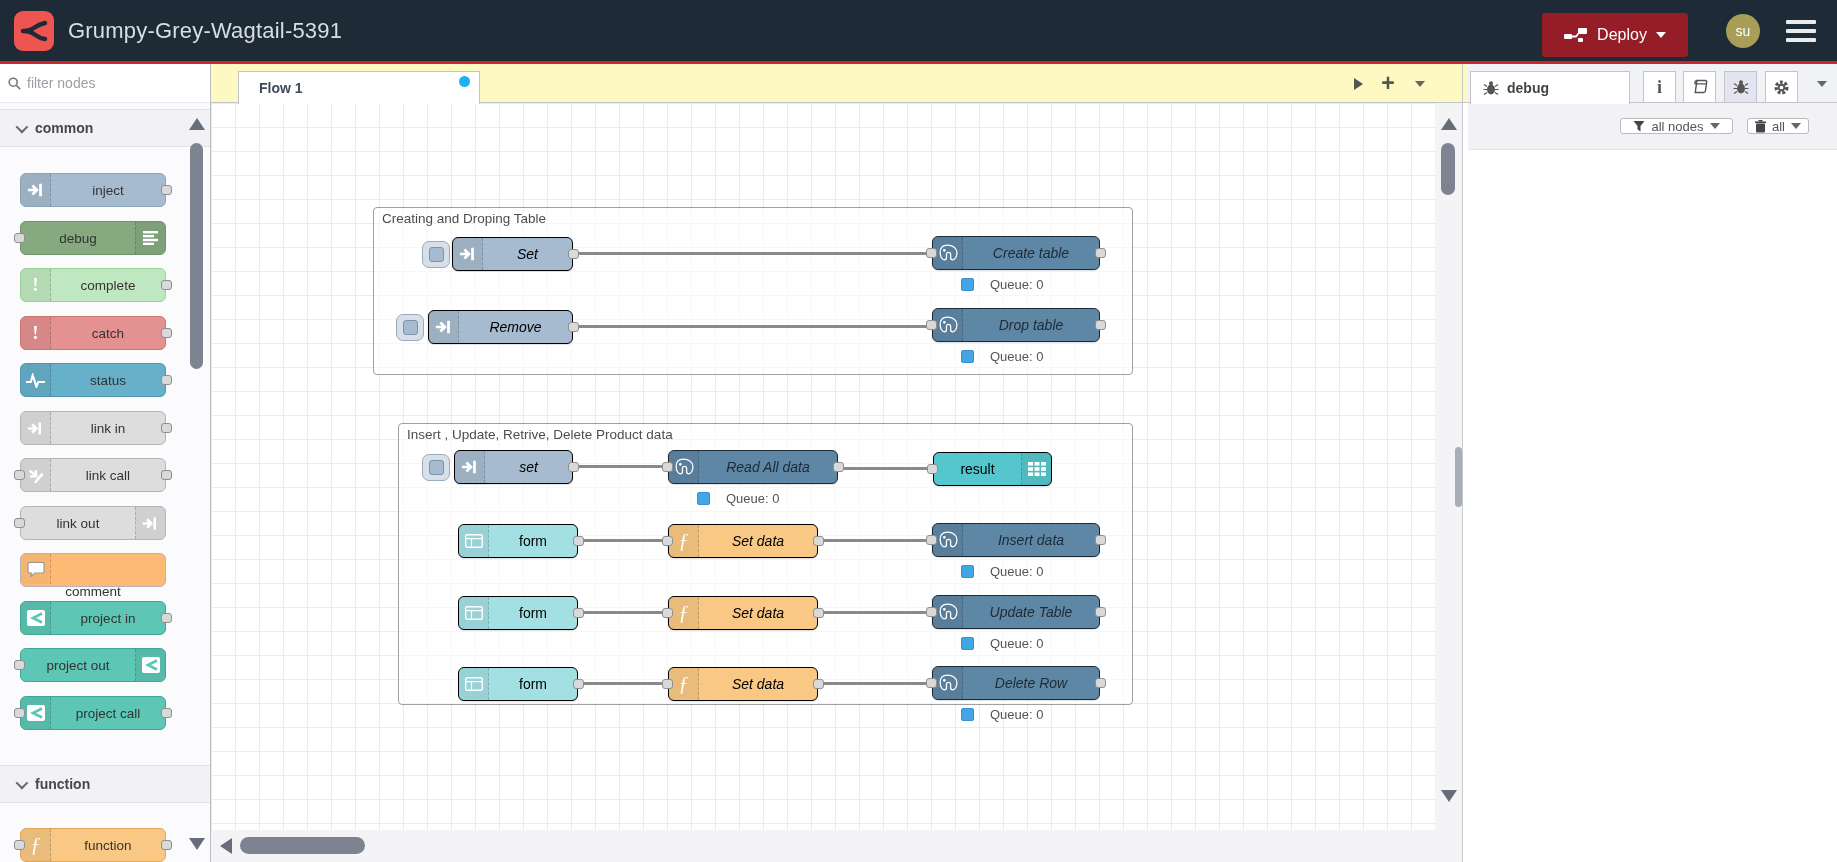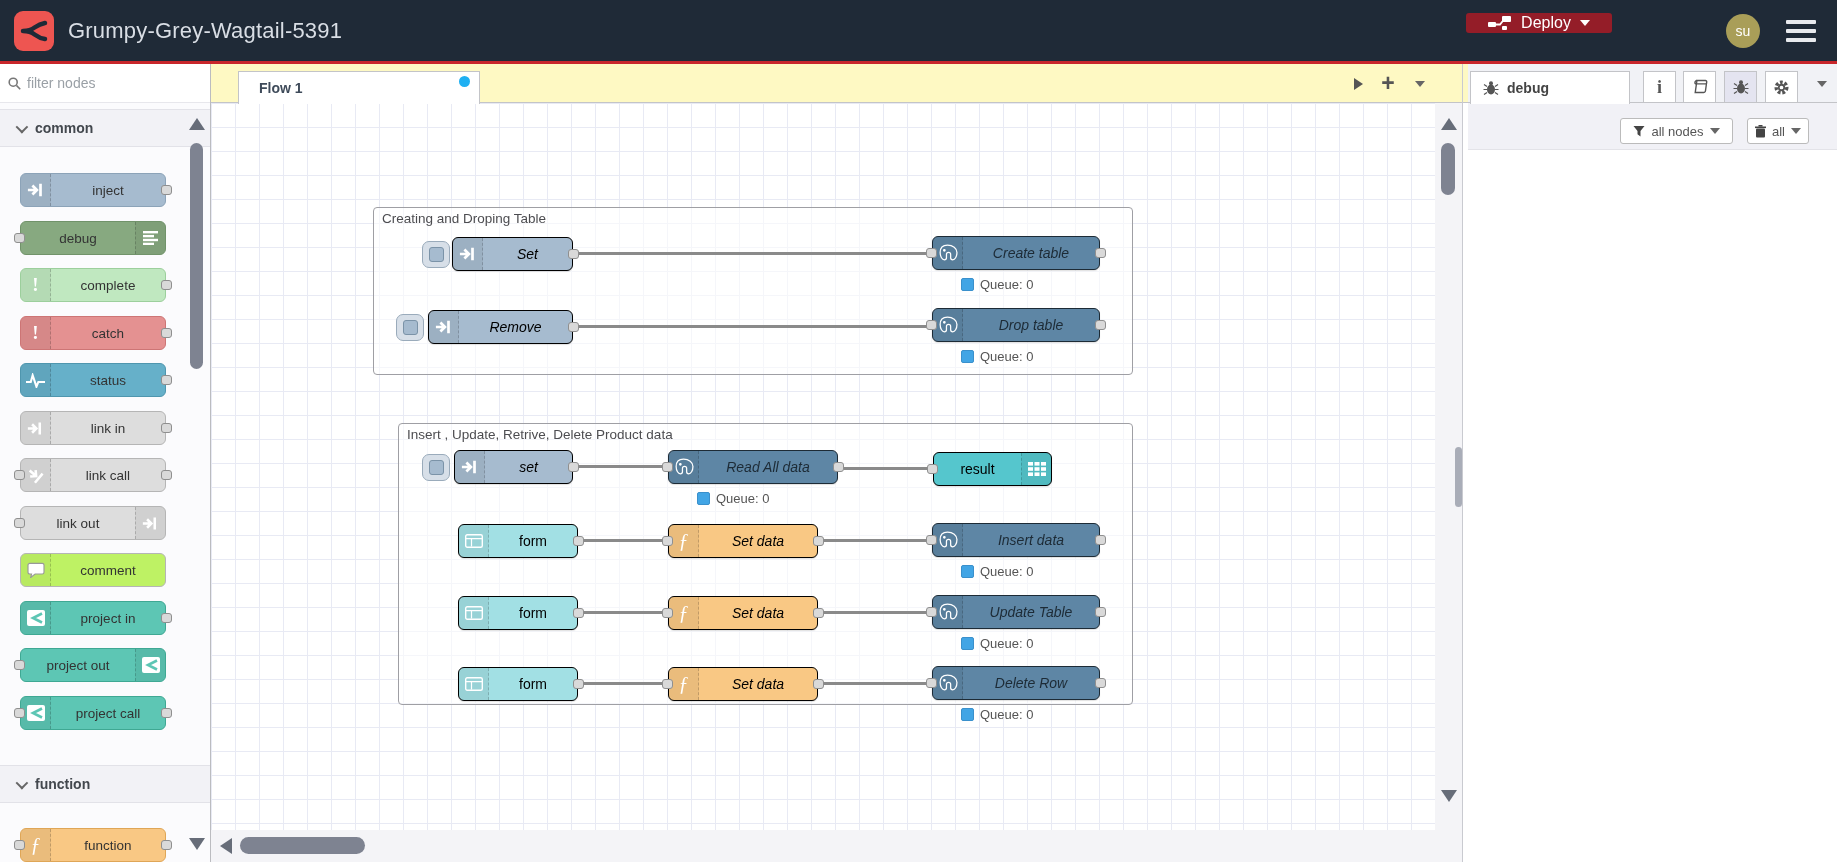--- a/index.html
+++ b/index.html
@@ -4,21 +4,21 @@
 <style>
   * { box-sizing: border-box; margin: 0; padding: 0; }
   html,body { width:1837px; height:862px; overflow:hidden; font-family:"Liberation Sans",sans-serif; background:#fff; }
   body { position:relative; }
 
   
   #header { position:absolute; left:0; top:0; width:1837px; height:61px; background:#1f2a37; }
   #accent-line { position:absolute; left:0; top:61px; width:1837px; height:3px; background:#c8262b; }
   #logo { position:absolute; left:14px; top:11px; width:40px; height:40px; border-radius:9px; background:#ee5551; display:flex; align-items:center; justify-content:center; }
   #app-title { position:absolute; left:68px; top:0; height:61px; line-height:61px; color:#d9dee5; font-size:22px; letter-spacing:0.2px; }
-  #deploy-btn { position:absolute; left:1466px; top:13px; width:146px; height:20px; background:#941d28; border-radius:3px; display:flex; align-items:center; justify-content:center; gap:9px; color:#fff; font-size:16px; cursor:pointer; }
+  #deploy-btn { position:absolute; left:1542px; top:13px; width:146px; height:44px; background:#941d28; border-radius:3px; display:flex; align-items:center; justify-content:center; gap:9px; color:#fff; font-size:16px; cursor:pointer; }
   #avatar { position:absolute; left:1726px; top:14px; width:34px; height:34px; border-radius:50%; background:#a99e58; color:#fff; font-size:14px; display:flex; align-items:center; justify-content:center; }
   #hamburger { position:absolute; left:1786px; top:20px; width:30px; height:22px; display:flex; flex-direction:column; justify-content:space-between; cursor:pointer; }
   #hamburger div { height:4px; background:#e8eaee; border-radius:1px; }
 
   
   #palette { position:absolute; left:0; top:64px; width:211px; height:798px; background:#fbfbfd; border-right:1px solid #bbbcc0; }
   #palette-filter { position:absolute; left:0; top:0; width:210px; height:39px; background:#fff; border-bottom:1px solid #e7e7ec; display:flex; align-items:center; padding:0 8px; gap:6px; }
   #palette-filter input { border:none; outline:none; background:transparent; font-size:14px; color:#555; width:150px; font-family:"Liberation Sans",sans-serif; }
   #palette-filter input::placeholder { color:#9aa0a6; }
   .pcat { position:absolute; left:0; width:210px; height:38px; background:#f2f2f6; border-top:1px solid #e2e2e8; border-bottom:1px solid #e2e2e8; display:flex; align-items:center; gap:10px; padding-left:16px; font-size:14px; font-weight:bold; color:#43484e; cursor:pointer; }
@@ -33,21 +33,21 @@
   .pl { left:-7px; } .pr { right:-7px; }
   .excl { color:#fff; font-weight:bold; font-size:19px; font-family:"Liberation Serif",serif; }
   .fx { color:#fff; font-style:italic; font-family:"Liberation Serif",serif; font-size:20px; }
 
   .c-inject  { background:#a6bbcf; border-color:#8ca3b8; }
   .c-debug   { background:#87a980; border-color:#71936a; }
   .c-complete{ background:#c0e8c0; border-color:#9ccf9c; }
   .c-catch   { background:#e49191; border-color:#cd7575; }
   .c-status  { background:#66b0c9; border-color:#4f96ae; }
   .c-link    { background:#dddddd; border-color:#b5b5b5; }
-  .c-comment { background:#bef264; border-color:#b5b5b5; }
+  .c-comment { background:#fdba74; border-color:#b5b5b5;flex-direction:column; }
   .c-project { background:#5dc6b4; border-color:#3fa893; }
   .c-function{ background:#f9c884; border-color:#dfa657; }
   .c-postgres{ background:#5e86a5; border-color:#45698a; color:#1d2b36; }
   .c-form    { background:#a2e0e4; border-color:#74c4ca;margin-left:8px; }
   .c-table   { background:#55c6cd; border-color:#35a8b0; }
 
   
   .sb-arrow { position:absolute; width:0; height:0; cursor:pointer; }
   .up    { border-left:8px solid transparent; border-right:8px solid transparent; border-bottom:12px solid #676d79; }
   .down  { border-left:8px solid transparent; border-right:8px solid transparent; border-top:12px solid #676d79; }
@@ -65,36 +65,36 @@
           background-image: linear-gradient(to right, #e8eaf4 1px, transparent 1px), linear-gradient(to bottom, #e8eaf4 1px, transparent 1px);
           background-size:24px 24px; background-color:#fff; }
 
   .group { position:absolute; border:1px solid #9f9fa4; border-radius:4px; background:rgba(255,255,255,0.55); }
   .group-label { position:absolute; top:3px; left:8px; font-size:13.5px; color:#4c4c50; white-space:nowrap; }
   .wire { position:absolute; height:3px; background:#8a8a8a; border-radius:2px; }
   .node { position:absolute; height:34px; border:1px solid; border-radius:6px; display:flex; font-size:14px; box-shadow:0 1px 1px rgba(0,0,0,0.12); cursor:grab; }
   .it { font-style:italic; }
   .inj-btn { position:absolute; width:28px; height:27px; background:#d7dfe8; border:1px solid #9aabbb; border-radius:7px; display:flex; align-items:center; justify-content:center; cursor:pointer; }
   .inj-btn span { width:15px; height:15px; background:#a6bbcf; border:1px solid #7b93a8; border-radius:3px; }
-  .nstatus { position:absolute; display:flex; align-items:center; gap:6px; font-size:13px; color:#555;padding-left:21px; }
+  .nstatus { position:absolute; display:flex; align-items:center; gap:16px; font-size:13px; color:#555;padding-left:21px; }
   .nstatus .dot { width:13px; height:13px; background:#42a5e5; border:1px solid #3a90cc; border-radius:2px; }
 
   #v-track { position:absolute; left:1224px; top:39px; width:27px; height:727px; background:#f4f4f7; }
   #h-track { position:absolute; left:0; top:766px; width:1251px; height:32px; background:#f4f4f7; }
   #sep-line { position:absolute; left:1251px; top:0; width:1px; height:798px; background:#c9cad0; }
   #sep-grip { position:absolute; left:1244px; top:383px; width:7px; height:60px; background:#a9adb8; border-radius:4px; cursor:col-resize; }
 
   
   #sidebar { position:absolute; left:1468px; top:64px; width:369px; height:798px; background:#fff; }
   #sb-tabbar { position:absolute; left:0; top:0; width:369px; height:39px; background:#f1f2f6; border-bottom:1px solid #c3c4c8; }
   #sb-tab { position:absolute; left:2px; top:7px; width:160px; height:33px; background:#fff; border:1px solid #c3c4c8; border-bottom:none; display:flex; align-items:center; gap:8px; padding-left:12px; font-size:14px; font-weight:bold; color:#444; z-index:2; cursor:pointer; }
   .sb-btn { position:absolute; top:7px; width:33px; height:32px; background:#fff; border:1px solid #c3c4c8; display:flex; align-items:center; justify-content:center; cursor:pointer; }
   .sb-btn.active { background:#e4e4f0; }
   #sb-filter { position:absolute; left:0; top:39px; width:369px; height:47px; background:#f1f1f6; border-bottom:1px solid #e3e3e8; }
-  .filter-btn { position:absolute; top:15px; height:26px; background:#fff; border:1px solid #bbb; border-radius:3px; display:flex; align-items:center; justify-content:center; gap:6px; font-size:13px; color:#555; cursor:pointer; }
+  .filter-btn { position:absolute; top:15px; height:16px; background:#fff; border:1px solid #bbb; border-radius:3px; display:flex; align-items:center; justify-content:center; gap:6px; font-size:13px; color:#555; cursor:pointer; }
   .dd { width:0; height:0; border-left:5px solid transparent; border-right:5px solid transparent; border-top:6px solid #666; }
   .serif-i { font-family:"Liberation Serif",serif; font-weight:bold; font-size:18px; color:#555; }
 </style>
 </head>
 <body>
 
 <div id="header">
   <div id="logo">
     <svg width="28" height="28" viewBox="0 0 28 28">
         <path d="M25 6 C13 8 16 14 3 14 M25 22 C13 20 16 14 3 14" stroke="#1f2a37" stroke-width="4.5" fill="none" stroke-linecap="round"></path>

